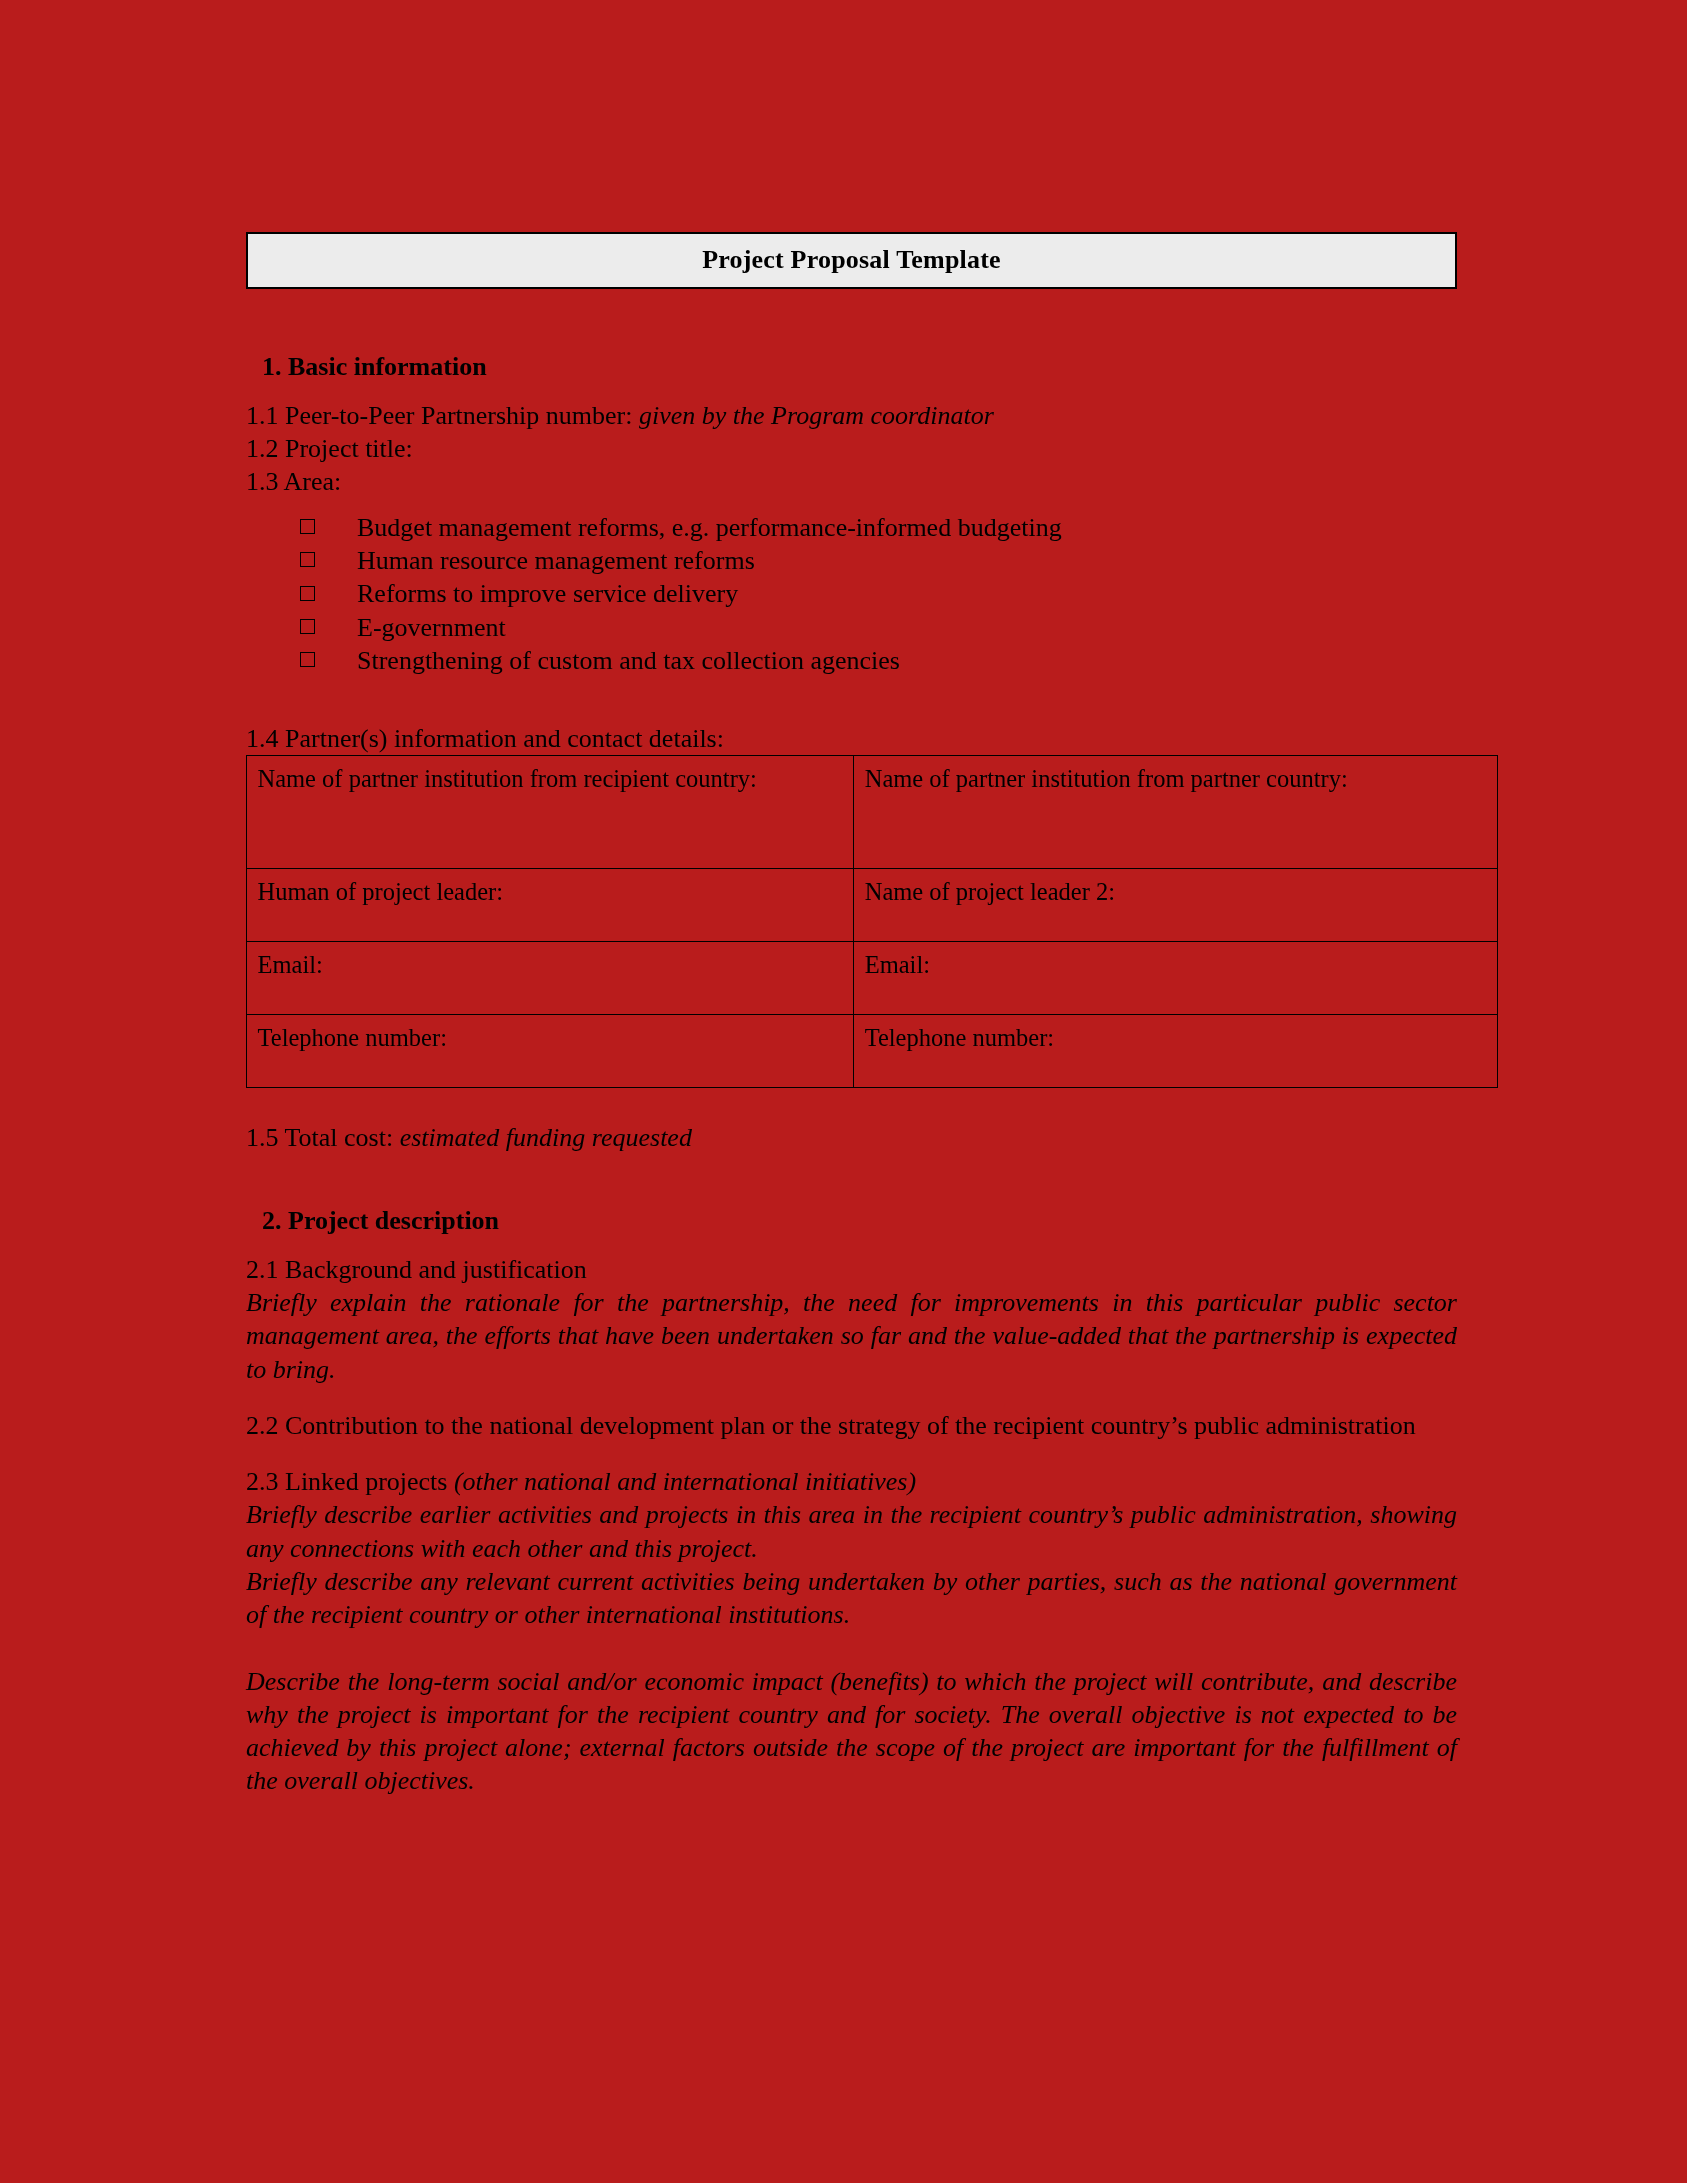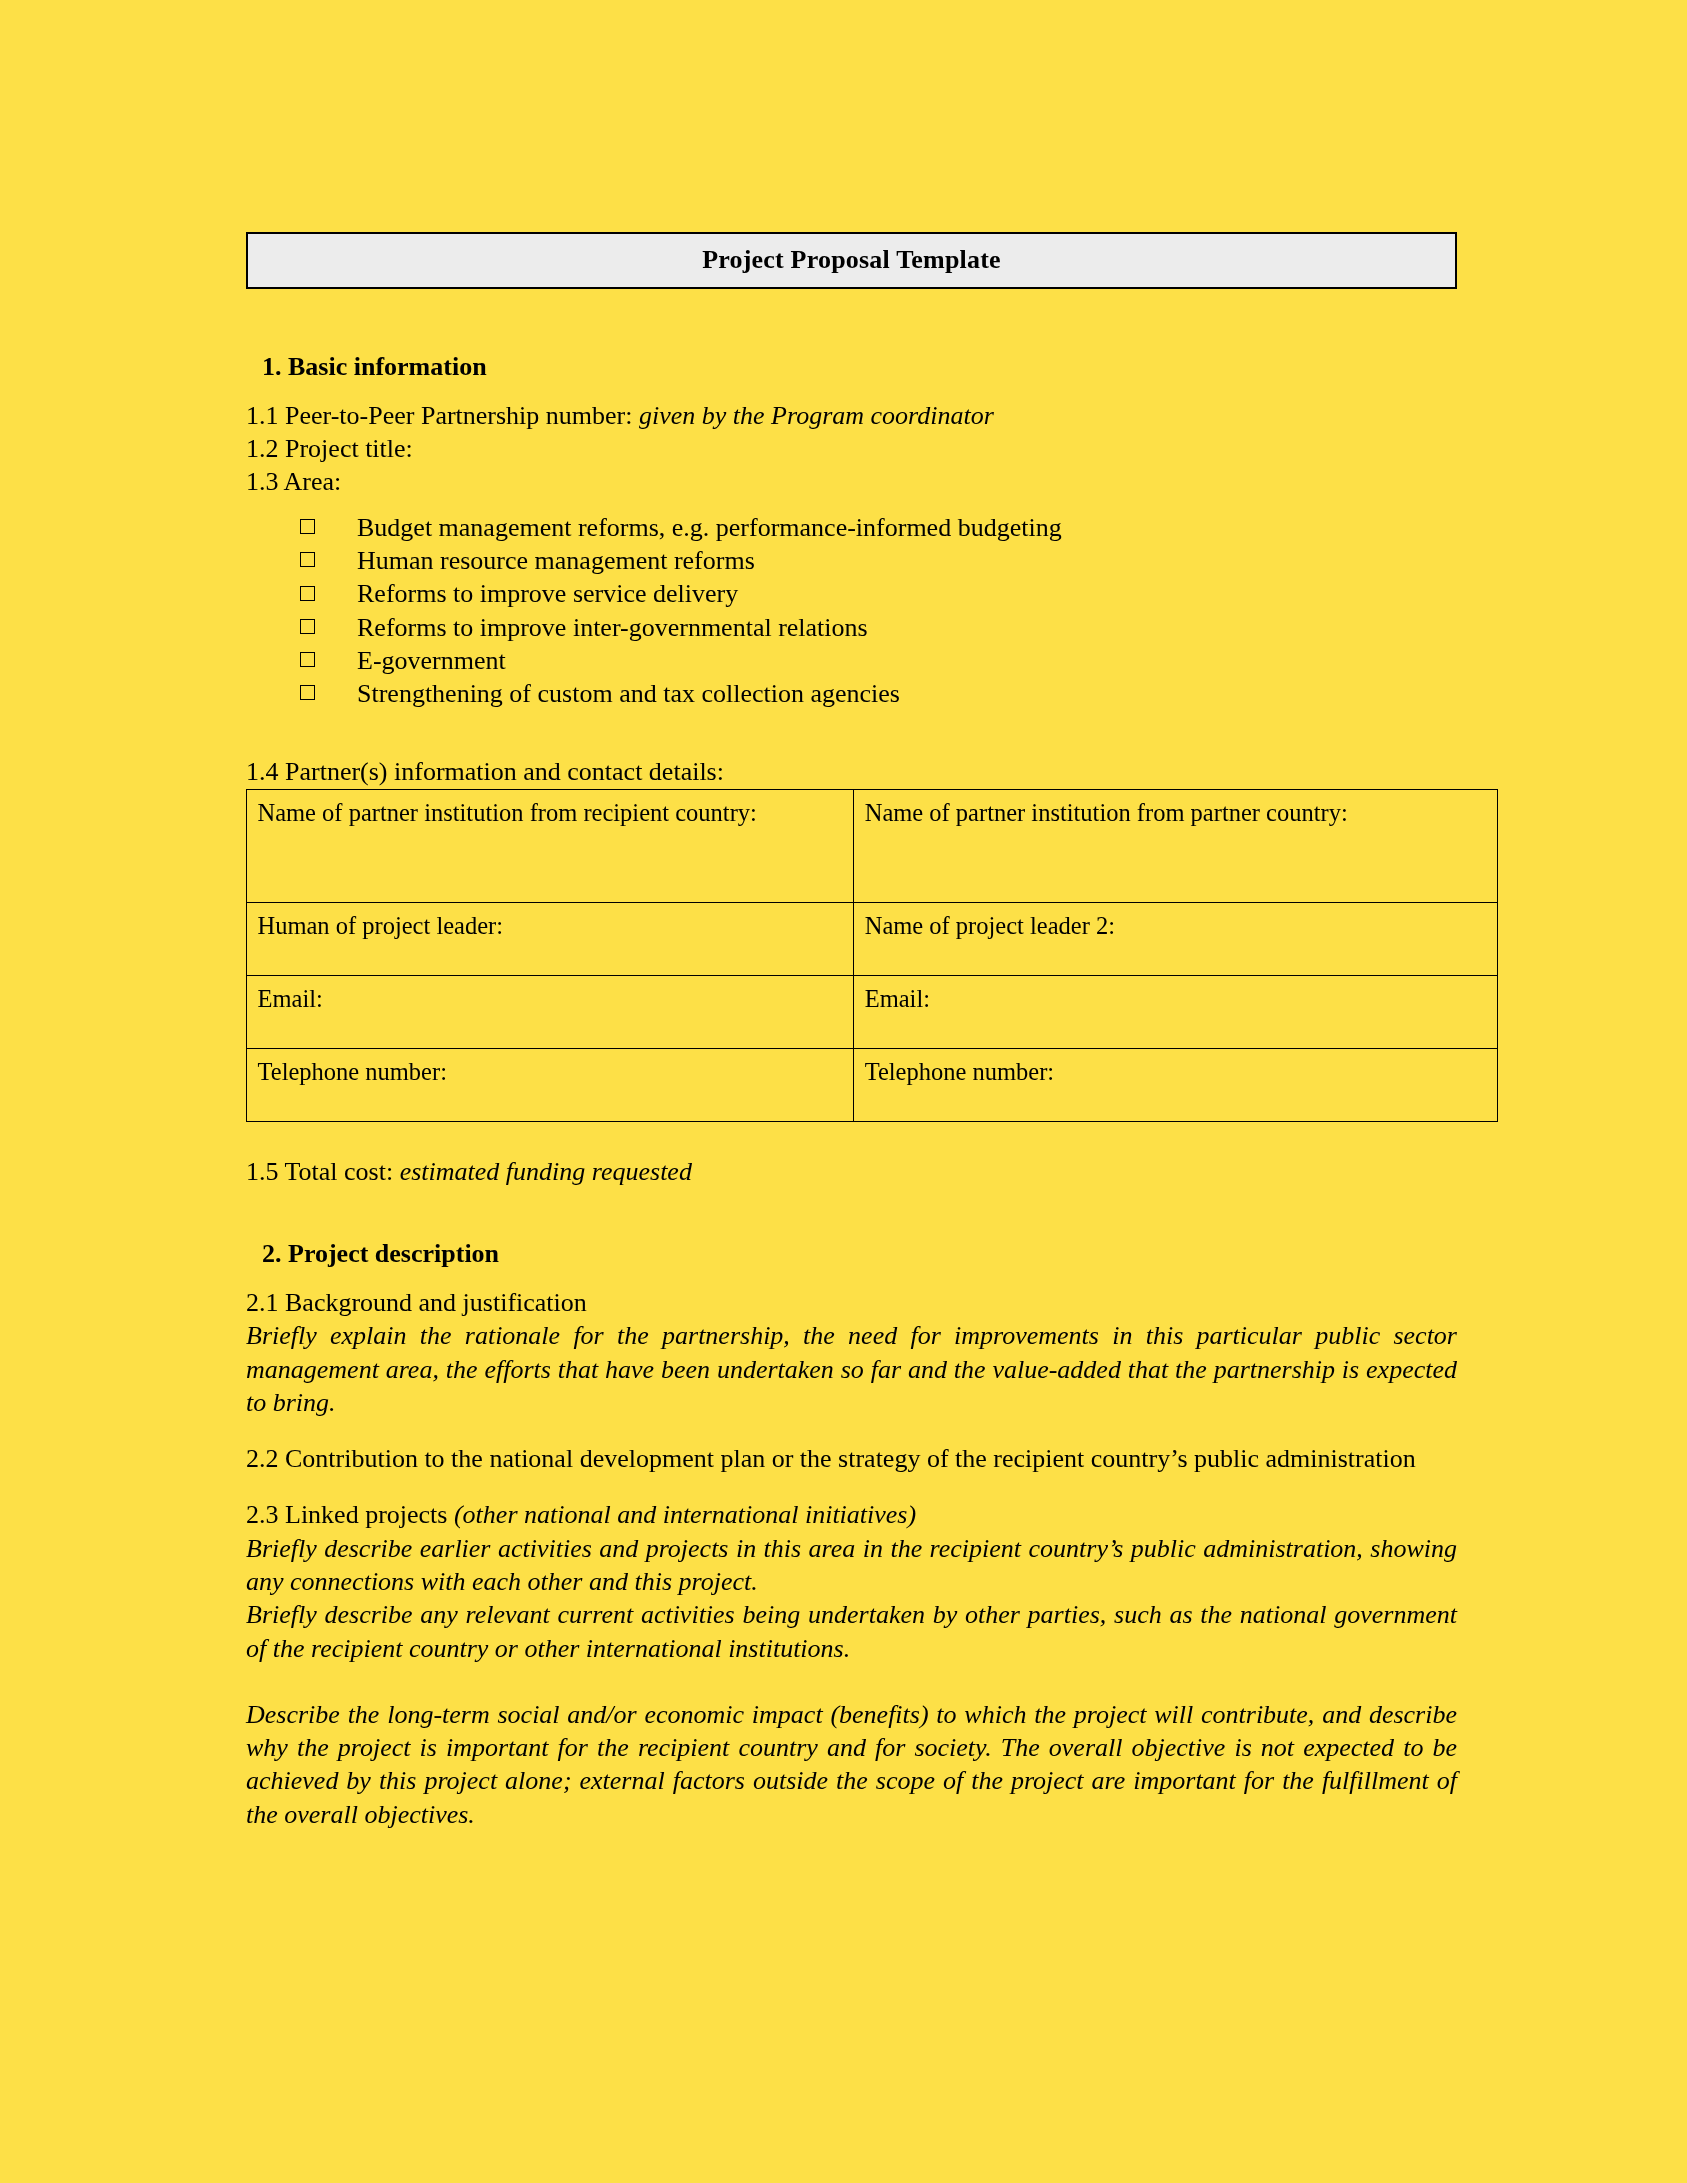--- a/index.html
+++ b/index.html
@@ -12,21 +12,21 @@
     height: 2184px;
     font-family: "Liberation Serif", "DejaVu Serif", serif;
     color: #000000;
     -webkit-font-smoothing: antialiased;
   }
 
   .page {
     position: relative;
     width: 1687px;
     height: 2184px;
-    background: #fde047;
+    background: #b91c1c;
     overflow: hidden;
   }
 
   .content {
     position: absolute;
     left: 246px;
     top: 232px;
     width: 1211px;
   }
 
@@ -161,25 +161,20 @@
         <span>Human resource management reforms</span>
       </li>
       <li>
         <span class="cbx"></span>
         <span class="cbx-gap"></span>
         <span>Reforms to improve service delivery</span>
       </li>
       <li>
         <span class="cbx"></span>
         <span class="cbx-gap"></span>
-        <span>Reforms to improve inter-governmental relations</span>
-      </li>
-      <li>
-        <span class="cbx"></span>
-        <span class="cbx-gap"></span>
         <span>E-government</span>
       </li>
       <li>
         <span class="cbx"></span>
         <span class="cbx-gap"></span>
         <span>Strengthening of custom and tax collection agencies</span>
       </li>
     </ul>
 
     <div class="spacer-md"></div>

